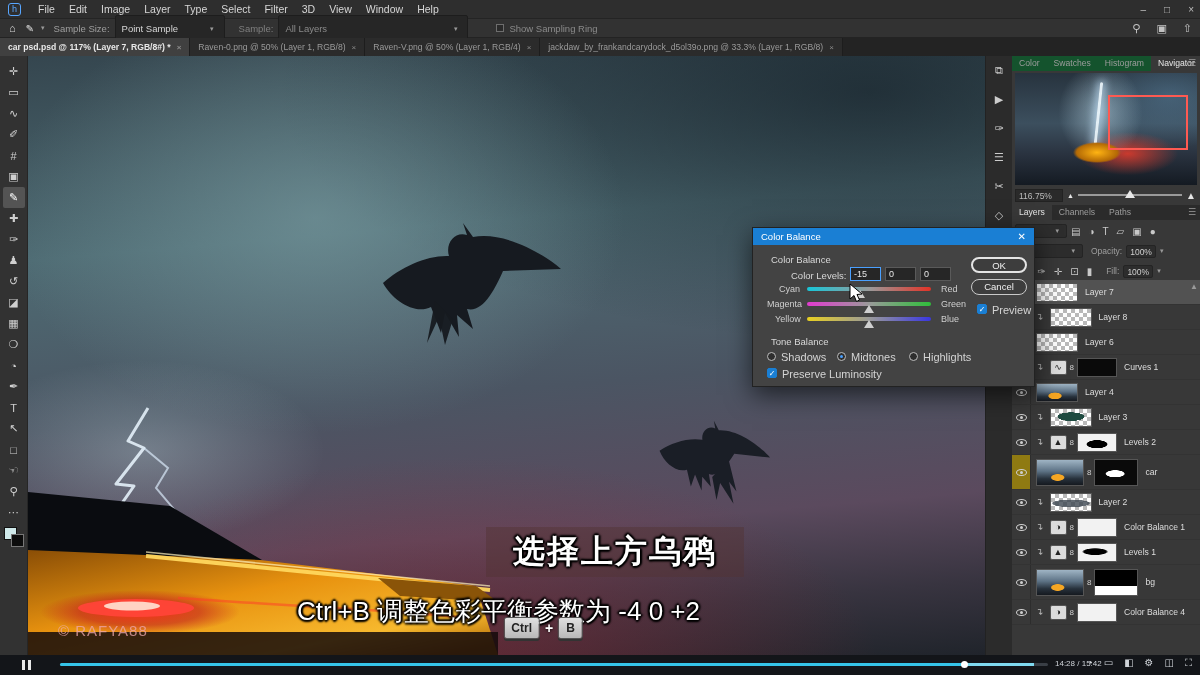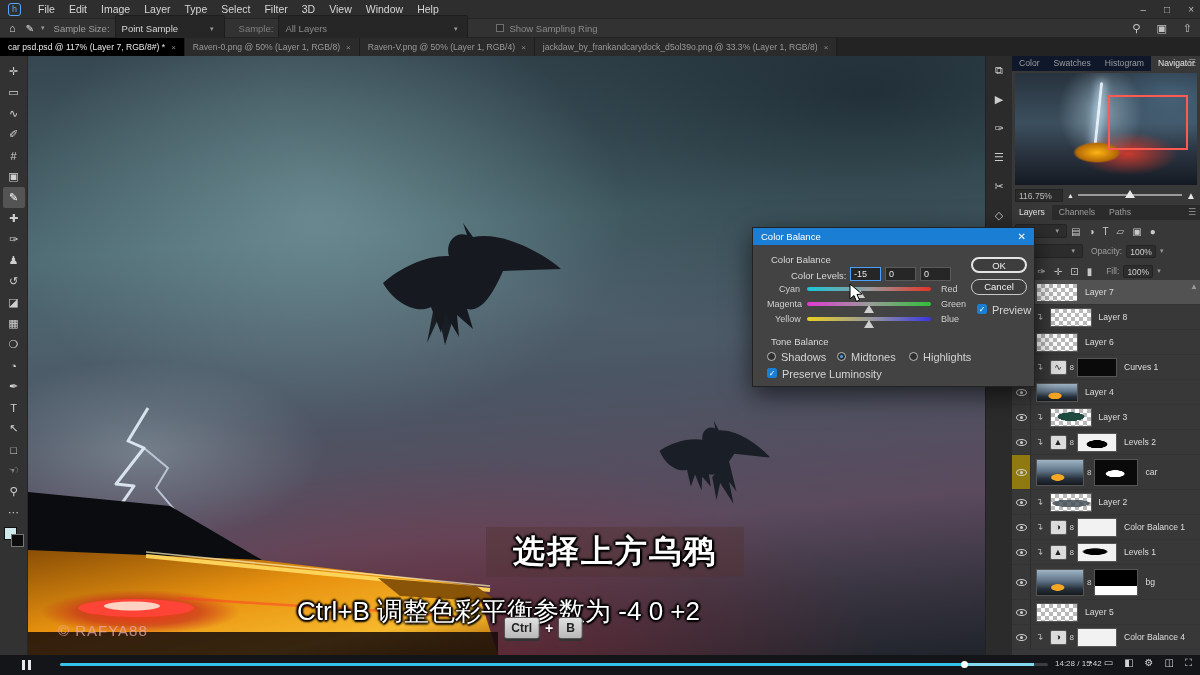--- a/index.html
+++ b/index.html
@@ -16,21 +16,21 @@
   .optionsbar .homeic { margin:0 10px 0 9px; font-size:11px; color:#d0d0d0;}
   .optionsbar .toolic { font-size:10px; margin-right:3px; color:#e0e0e0;}
   .caret { font-size:7px; color:#9a9a9a; margin:0 4px; }
   .optlabel { color:#9f9f9f; margin:0 5px; }
   .optdrop { background:#262626; border:1px solid #1d1d1d; color:#d6d6d6; padding:1px 6px; min-width:110px; height:26px; line-height:11px; display:flex; justify-content:space-between; align-items:center; border-radius:2px;}
   .optdrop.dim { color:#8a8a8a; min-width:190px;}
   .ringchk { width:8px; height:8px; border:1px solid #6e6e6e; margin:0 5px 0 28px; background:#2a2a2a;}
   .optright { position:absolute; right:8px; top:0; display:flex; gap:16px; font-size:11px; color:#c2c2c2; line-height:19px;}
   .tabsbar { position:absolute; left:0; top:38px; width:1200px; height:18px; background:#232323; display:flex; align-items:flex-end; z-index:10;}
   .doctab { height:18px; display:flex; align-items:center; padding:0 8px; font-size:8.6px; color:#9a9a9a; background:#2b2b2b; border-right:1px solid #1d1d1d; white-space:nowrap;}
-  .doctab.active { background:#000000; color:#e8e8e8; font-weight:normal;}
+  .doctab.active { background:#404040; color:#e8e8e8; font-weight:bold;}
   .doctab .x { margin-left:6px; color:#8a8a8a; font-size:8px;}
 
   
   .toolbar { position:absolute; left:0; top:56px; width:28px; height:599px; background:#323232; border-right:1px solid #262626; display:flex; flex-direction:column; align-items:center; padding-top:5px; z-index:10;}
   .tool { width:22px; height:21px; color:#cfcfcf; font-size:11px; display:flex; align-items:center; justify-content:center; border-radius:2px;}
   .tool.selected { background:#545454; color:#fff;}
   .swatches { position:relative; width:20px; height:20px; margin-top:4px;}
   .swatches .fg { position:absolute; left:0; top:0; width:13px; height:13px; background:#cfe9ea; border:1px solid #111;}
   .swatches .bg2 { position:absolute; right:0; bottom:0; width:13px; height:13px; background:#0c0c0c; border:1px solid #777;}
 
@@ -53,21 +53,21 @@
   .keysrow { position:absolute; left:50%; top:561px; transform:translateX(-4%); display:flex; align-items:flex-end; gap:5px; z-index:31;}
   .keycap { background:linear-gradient(#e0e0e0,#b9b9b9); border:1px solid #555; border-radius:3px; color:#222; font-size:12px; font-weight:bold; padding:3px 7px; box-shadow:0 2px 0 #333;}
   .keyplus { color:#fff; font-size:14px; font-weight:bold; text-shadow:0 0 3px #000; padding-bottom:3px;}
 
   
   .dockstrip { position:absolute; left:985px; top:56px; width:27px; height:599px; background:#2b2b2b; border-left:1px solid #222; display:flex; flex-direction:column; align-items:center; padding-top:4px; gap:9px; z-index:10;}
   .dockic { width:21px; height:20px; color:#cccccc; font-size:11px; display:flex; align-items:center; justify-content:center;}
 
   
   .panels { position:absolute; left:1012px; top:56px; width:188px; height:599px; background:#383838; z-index:10;}
-  .ptabs { position:absolute; left:0; top:0; width:188px; height:15px; background:#0f172a; display:flex; font-size:8.6px; color:#9d9d9d;}
+  .ptabs { position:absolute; left:0; top:0; width:188px; height:15px; background:#14532d; display:flex; font-size:8.6px; color:#9d9d9d;}
   .ptab { padding:0 7px; line-height:15px; white-space:nowrap;}
   .ptab.active { background:#383838; color:#e6e6e6;}
   .pmenuic { position:absolute; right:4px; top:2px; color:#9d9d9d; font-size:9px;}
   .navthumb { position:absolute; left:3px; top:17px; width:182px; height:112px; overflow:hidden;
     background:
       radial-gradient(60px 70px at 47% 35%, rgba(190,220,235,.55), transparent 70%),
       radial-gradient(70px 30px at 62% 72%, rgba(255,60,40,.75), transparent 72%),
       radial-gradient(120px 70px at 85% 20%, rgba(90,130,160,.5), transparent 75%),
       linear-gradient(180deg,#27333e 0%,#3c4f5e 45%,#2a3340 72%,#141a22 100%);}
   .navbolt { position:absolute; left:45%; top:8%; width:3px; height:55%; background:rgba(240,250,255,.9); transform:rotate(6deg); box-shadow:0 0 8px 2px rgba(200,230,255,.8); border-radius:2px;}
@@ -479,27 +479,20 @@
           </div>
           <div class="thumb t-img"></div>
           <span class="linkic">8</span>
           <div class="mask m-split"></div>
           <span class="layname">bg</span>
         </div>
         <div class="lay">
           <div class="eyecell">
             <span class="eye"></span>
           </div>
-          <div class="thumb t-check"></div>
-          <span class="layname">Layer 5</span>
-        </div>
-        <div class="lay">
-          <div class="eyecell">
-            <span class="eye"></span>
-          </div>
           <span class="cliparrow">↴</span>
           <div class="thumb t-adj">◑</div>
           <span class="linkic">8</span>
           <div class="mask m-white"></div>
           <span class="layname">Color Balance 4</span>
         </div>
       </div>
     <span class="scrollup">▲</span>
   </div>
 

